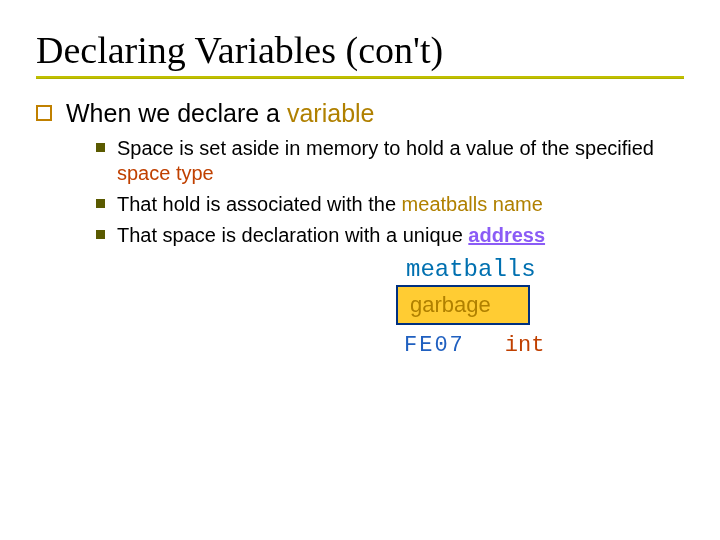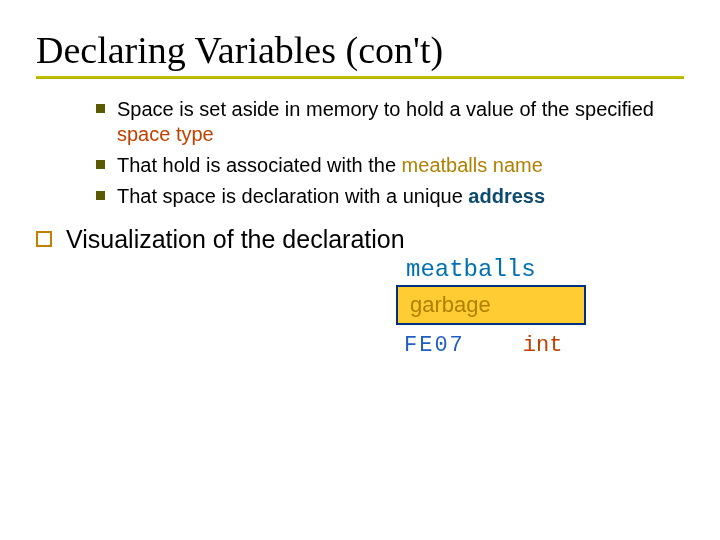--- a/index.html
+++ b/index.html
@@ -55,71 +55,77 @@
     width: 9px;
     height: 9px;
     background: #5a5a00;
     margin-top: 7px;
     margin-right: 12px;
     flex: 0 0 auto;
   }
   .lvl2 .text { line-height: 1.25; }
   .kw-type   { color: #c04000; }
   .kw-var    { color: #b08000; }
-  .kw-addr   { color: #0c4a6e; }
+  .kw-addr   { color: #8b5cf6; text-decoration: underline; }
   .declline {
     margin: 6px 0 0 62px;
     font-size: 22px;
   }
   .declline .t  { color: #c04000; }
   .declline .id { color: #0070b0; }
   .viz {
     position: relative;
     margin-left: 330px;
     margin-top: -6px;
     width: 300px;
   }
   .viz-label {
     font-family: "Courier New", monospace;
     font-size: 24px;
     color: #0070b0;
     margin-left: 40px;
     margin-bottom: 2px;
   }
   .viz-box {
-    width: 190px;
+    width: 134px;
     height: 40px;
     background: #ffcc33;
     border: 2px solid #003080;
     box-sizing: border-box;
     display: flex;
     align-items: center;
     padding-left: 12px;
     font-size: 22px;
     margin-left: 30px;
   }
   .viz-box span { color: #b08000; }
   .viz-bottom {
     display: flex;
-    gap: 58px;
+    gap: 40px;
     margin-top: 8px;
     margin-left: 38px;
     font-family: "Courier New", monospace;
     font-size: 22px;
   }
   .viz-addr { color: #2060c0; letter-spacing: 2px; }
   .viz-type { color: #c04000; }
 </style>
 </head>
 <body>
 
 <div class="slide">
   <h1 class="title">Declaring Variables (con't)</h1>
   <div class="underline"></div>
 
+  <div class="lvl1">
+    <span class="bullet"></span>
+    <span class="text">
+      <span>When we declare a </span><span class="kw-var">variable</span>
+    </span>
+  </div>
 
   <div class="lvl2-group">
     <div class="lvl2">
       <span class="bullet"></span>
       <span class="text">
         <span>Space is set aside in memory to hold a value of the specified </span><span class="kw-type">space type</span>
       </span>
     </div>
     <div class="lvl2">
       <span class="bullet"></span>
@@ -128,24 +134,20 @@
       </span>
     </div>
     <div class="lvl2">
       <span class="bullet"></span>
       <span class="text">
         <span>That space is declaration with a unique </span><b><span class="kw-addr">address</span></b>
       </span>
     </div>
   </div>
 
-  <div class="lvl1">
-    <span class="bullet"></span>
-    <span class="text">Visualization of the declaration</span>
-  </div>
 
 
   <div class="viz">
     <div class="viz-label">meatballs</div>
     <div class="viz-box">
       <span>garbage</span>
     </div>
     <div class="viz-bottom">
       <span class="viz-addr">FE07</span>
       <span class="viz-type">int</span>

